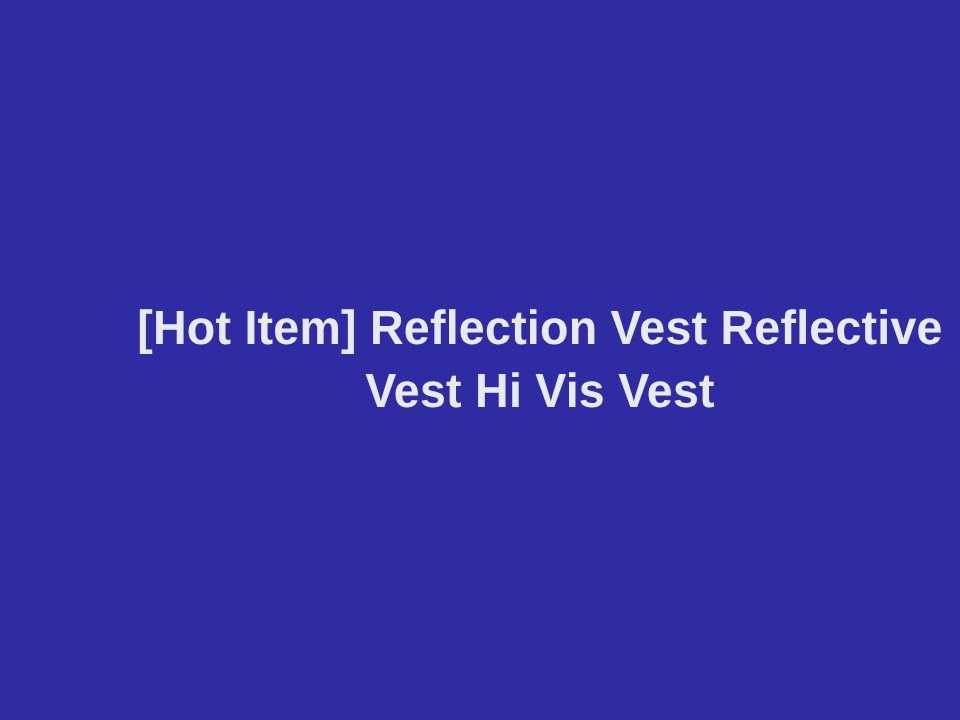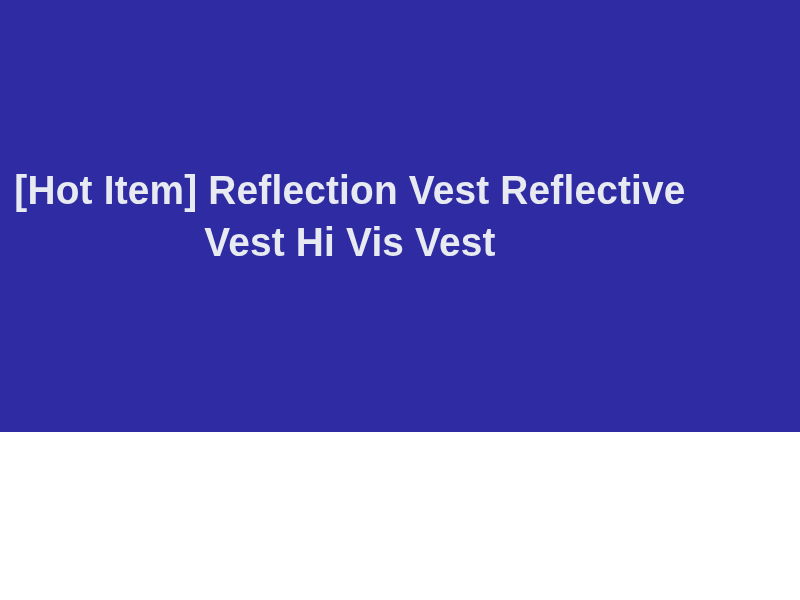--- a/index.html
+++ b/index.html
@@ -12,24 +12,24 @@
     width: 800px;
     height: 600px;
     overflow: hidden;
     font-family: "Liberation Sans", sans-serif;
   }
 
   #placeholder-card {
     position: relative;
     box-sizing: border-box;
     width: 800px;
-    height: 432px;
+    height: 600px;
     display: flex;
     align-items: center;
-    justify-content: flex-start;
+    justify-content: flex-end;
     background-color: #2e2ba3;
   }
 
   #title-block {
     width: 700px;
     margin: 0;
     padding: 0;
     text-align: center;
   }
 

